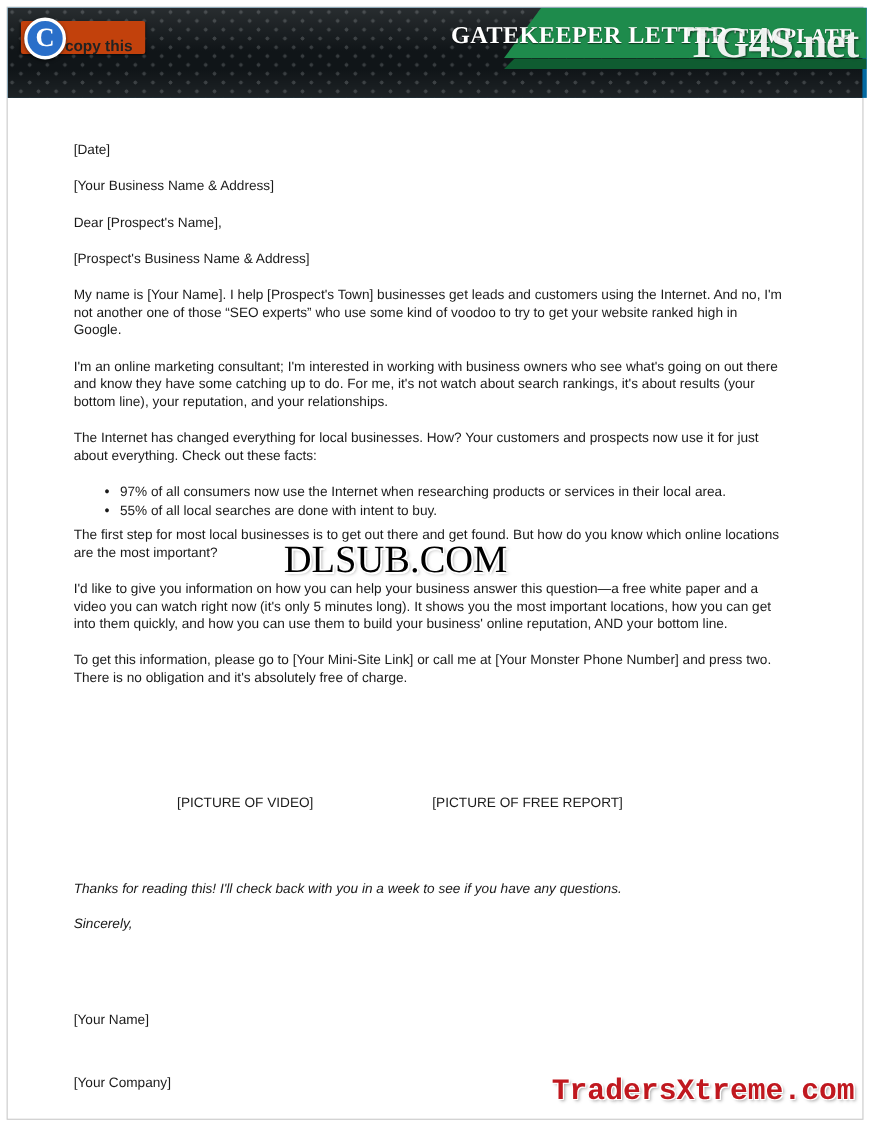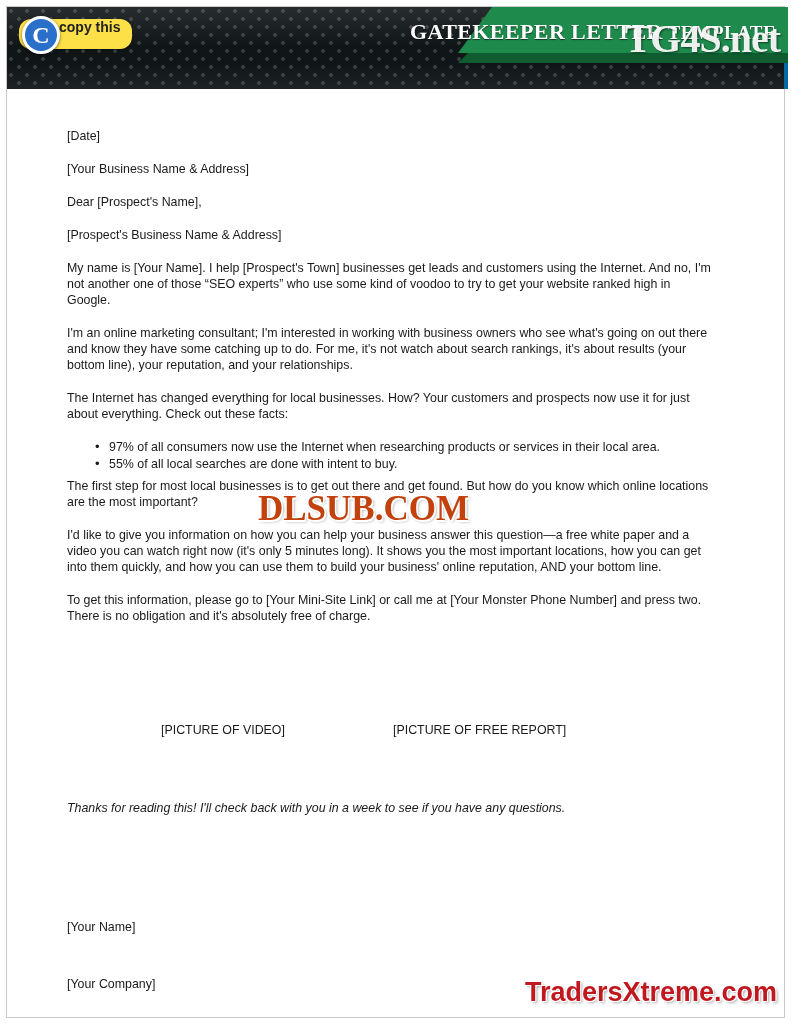--- a/index.html
+++ b/index.html
@@ -91,23 +91,23 @@
     text-shadow: 0 1px 1px rgba(0,0,0,0.6);
   }
   .header-title .big { font-size: 22px; }
 
   
   .copy-badge {
     position: absolute;
     left: 19px; top: 19px;
     height: 30px;
     display: flex;
-    align-items: flex-start;
-    background: #fde047;
-    border-radius: 12px;
+    align-items: flex-end;
+    background: #c2410c;
+    border-radius: 2px;
     padding: 0 12px 0 40px;
     box-shadow: 0 1px 2px rgba(0,0,0,0.5);
   }
   .copy-badge-label {
     font-size: 14px;
     font-weight: bold;
     color: #222222;
     font-family: "Liberation Sans", sans-serif;
   }
   .copy-circle {
@@ -138,31 +138,31 @@
     font-size: 40px;
     color: rgba(255,255,255,0.92);
     text-shadow: 1px 1px 2px rgba(0,0,0,0.55);
     letter-spacing: -1px;
     white-space: nowrap;
   }
   .wm-dlsub {
     position: absolute;
     left: 258px; top: 489px;
     font-family: "Liberation Serif", serif;
-    font-weight: bold;
+    font-weight: normal;
     font-size: 35px;
-    color: #c2410c;
+    color: #000000;
     letter-spacing: 0px;
     text-shadow: 1.5px 1.5px 0 #ffffff, -1px -1px 0 #ffffff, 1px -1px 0 #ffffff, -1px 1px 0 #ffffff, 2px 2px 3px rgba(0,0,0,0.35);
     white-space: nowrap;
   }
   .wm-tx {
     position: absolute;
     right: 14px; bottom: 16px;
-    font-family: Liberation Sans, sans-serif;
+    font-family: Liberation Mono, monospace;
     font-weight: bold;
     font-size: 27px;
     color: #c0181f;
     text-shadow: 1px 1px 0 #ffffff, -1px -1px 0 #ffffff, 1px -1px 0 #ffffff, -1px 1px 0 #ffffff, 2px 2px 3px rgba(0,0,0,0.35);
     white-space: nowrap;
   }
 
   
   .letter {
     position: absolute;
@@ -276,20 +276,21 @@
     <p>To get this information, please go to [Your Mini-Site Link] or call me at [Your Monster Phone Number] and press two. There is no obligation and it's absolutely free of charge.</p>
   </div>
 
   <div class="placeholders">
     <span class="ph-video">[PICTURE OF VIDEO]</span>
     <span class="ph-report">[PICTURE OF FREE REPORT]</span>
   </div>
 
   <div class="closing">
     <p>Thanks for reading this! I'll check back with you in a week to see if you have any questions.</p>
+    <p>Sincerely,</p>
   </div>
 
   <div class="signature">
     <div>[Your Name]</div>
     <div>[Your Company]</div>
     <div>[Your Phone Number]</div>
   </div>
 
   <div class="wm-dlsub">DLSUB.COM</div>
   <div class="wm-tx">TradersXtreme.com</div>

